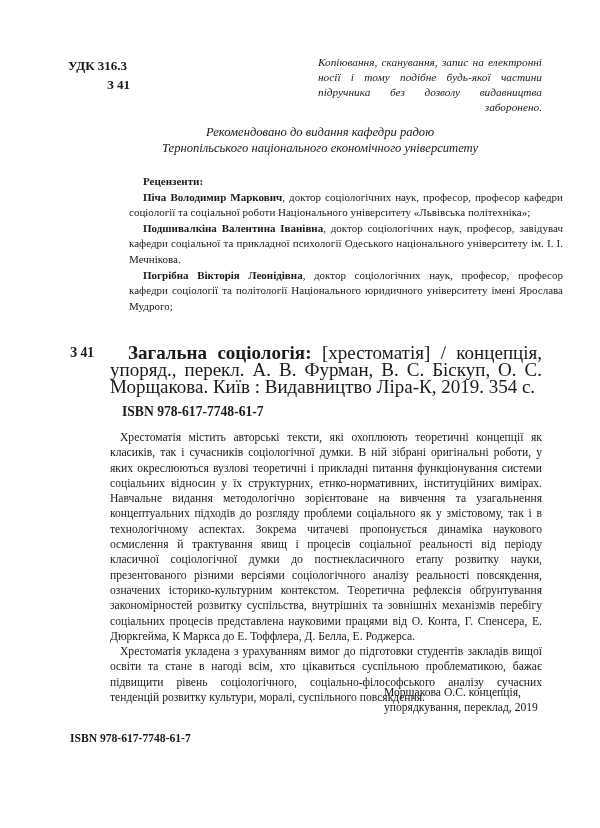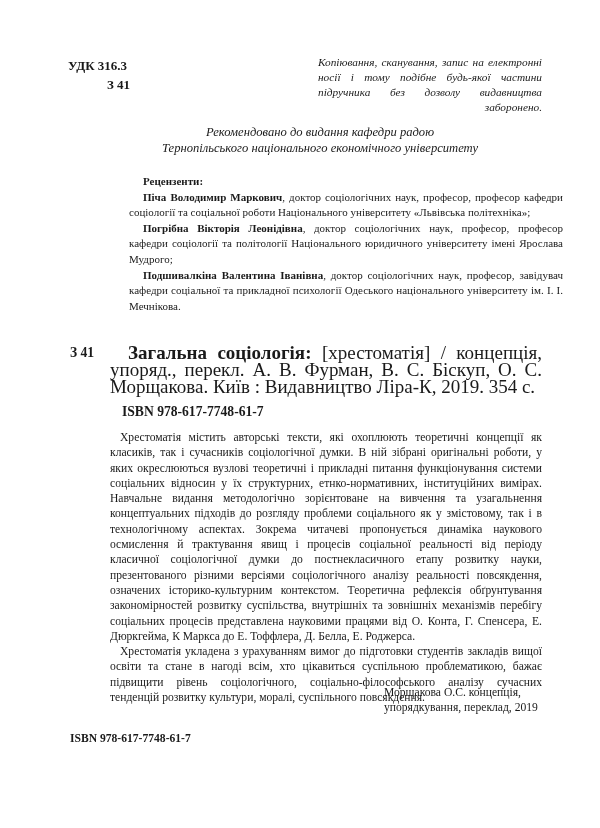--- a/index.html
+++ b/index.html
@@ -38,22 +38,22 @@
 <div class="abs notice">Копіювання, сканування, запис на електронні носії і тому подібне будь-якої частини підручника без дозволу видавництва заборонено.</div>
 
 <div class="abs recommend">
   <div>Рекомендовано до видання кафедри радою</div>
   <div>Тернопільського національного економічного університету</div>
 </div>
 
 <div class="abs reviewers">
   <p class="hdr">Рецензенти:</p>
   <p><b>Піча Володимир Маркович</b><span>, доктор соціологічних наук, професор, професор кафедри соціології та соціальної роботи Національного університету «Львівська політехніка»;</span></p>
+  <p><b>Подшивалкіна Валентина Іванівна</b><span>, доктор соціологічних наук, професор, завідувач кафедри соціальної та прикладної психології Одеського національного університету ім. І. І. Мечнікова.</span></p>
   <p><b>Погрібна Вікторія Леонідівна</b><span>, доктор соціологічних наук, професор, професор кафедри соціології та політології Національного юридичного університету імені Ярослава Мудрого;</span></p>
-  <p><b>Подшивалкіна Валентина Іванівна</b><span>, доктор соціологічних наук, професор, завідувач кафедри соціальної та прикладної психології Одеського національного університету ім. І. І. Мечнікова.</span></p>
 </div>
 
 <div class="abs biblio-code">З 41</div>
 <div class="abs biblio"><b>Загальна соціологія:</b><span> [хрестоматія] / концепція, упоряд., перекл. А. В. Фурман, В. С. Біскуп, О. С. Морщакова. Київ : Видавництво Ліра-К, 2019. 354 с.</span></div>
 <div class="abs isbn-main">ISBN 978-617-7748-61-7</div>
 
 <div class="abs annotation">
   <p>Хрестоматія містить авторські тексти, які охоплюють теоретичні концепції як класиків, так і сучасників соціологічної думки. В ній зібрані оригінальні роботи, у яких окреслюються вузлові теоретичні і прикладні питання функціонування системи соціальних відносин у їх структурних, етнко-нормативних, інституційних вимірах. Навчальне видання методологічно зорієнтоване на вивчення та узагальнення концептуальних підходів до розгляду проблеми соціального як у змістовому, так і в технологічному аспектах. Зокрема читачеві пропонується динаміка наукового осмислення й трактування явищ і процесів соціальної реальності від періоду класичної соціологічної думки до постнекласичного етапу розвитку науки, презентованого різними версіями соціологічного аналізу реальності повсякдення, означених історико-культурним контекстом. Теоретична рефлексія обґрунтування закономірностей розвитку суспільства, внутрішніх та зовнішніх механізмів перебігу соціальних процесів представлена науковими працями від О. Конта, Г. Спенсера, Е. Дюркгейма, К Маркса до Е. Тоффлера, Д. Белла, Е. Роджерса.</p>
   <p>Хрестоматія укладена з урахуванням вимог до підготовки студентів закладів вищої освіти та стане в нагоді всім, хто цікавиться суспільною проблематикою, бажає підвищити рівень соціологічного, соціально-філософського аналізу сучасних тенденцій розвитку культури, моралі, суспільного повсякдення.</p>
 </div>

